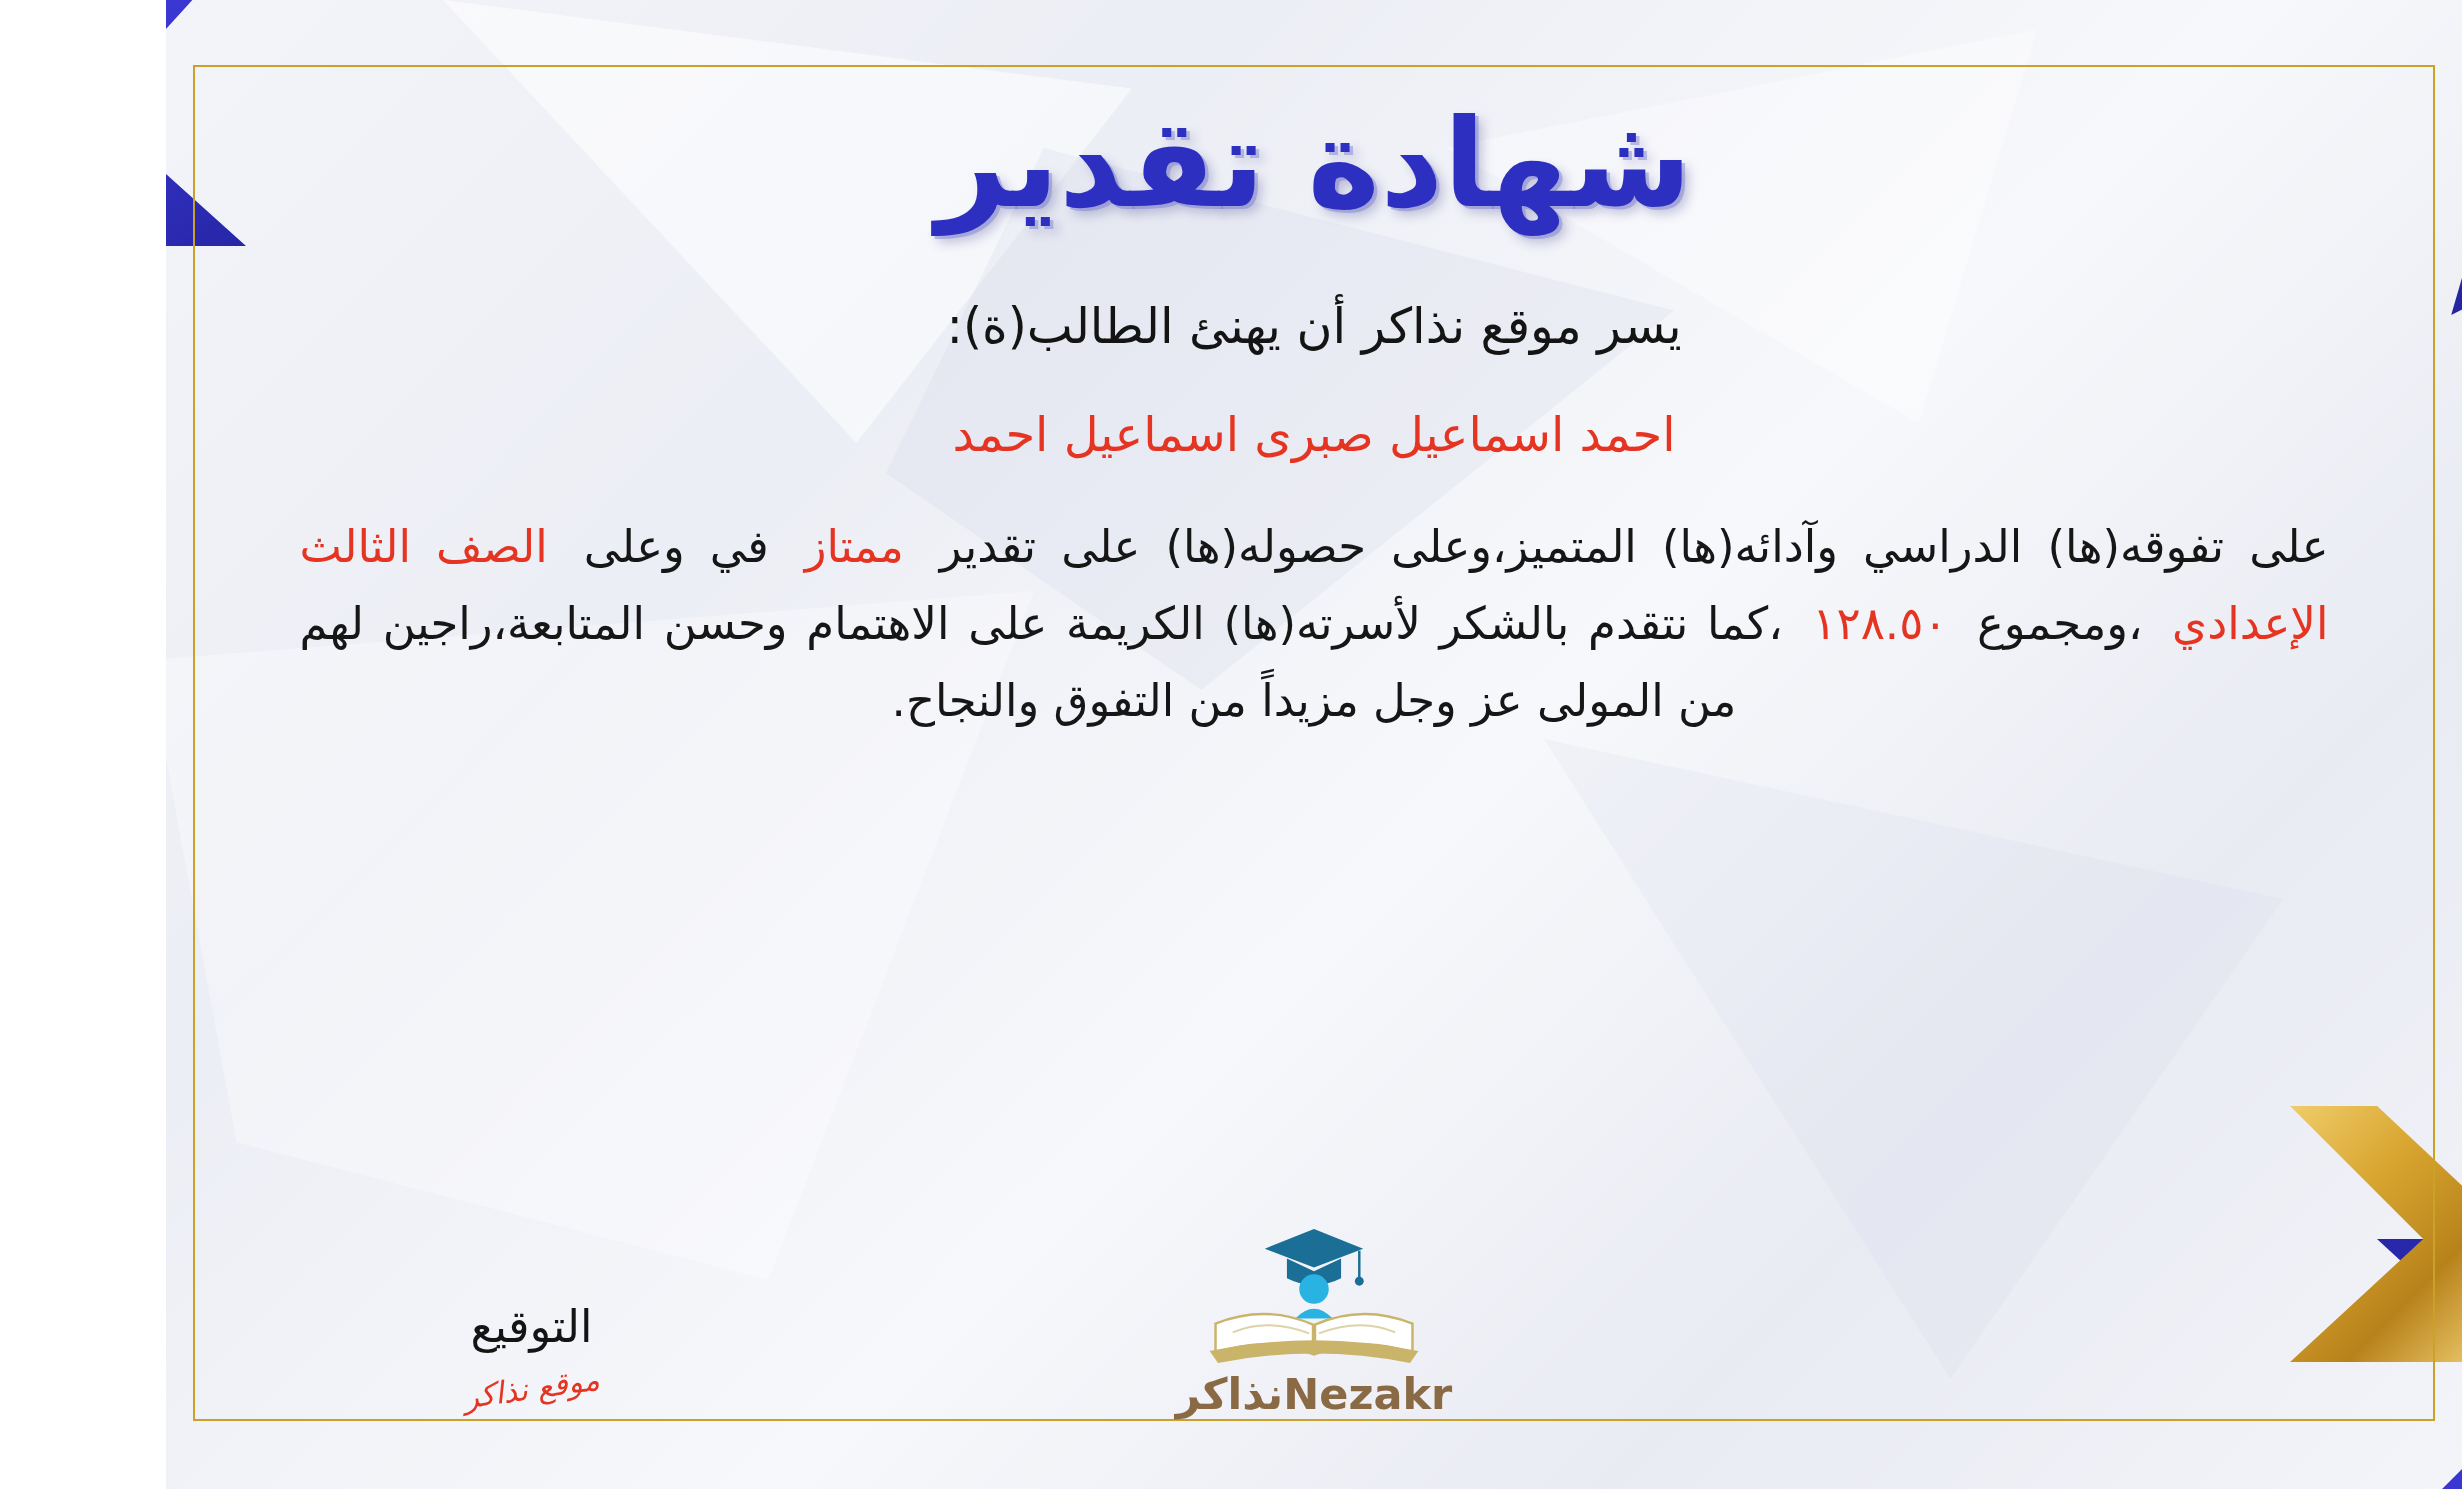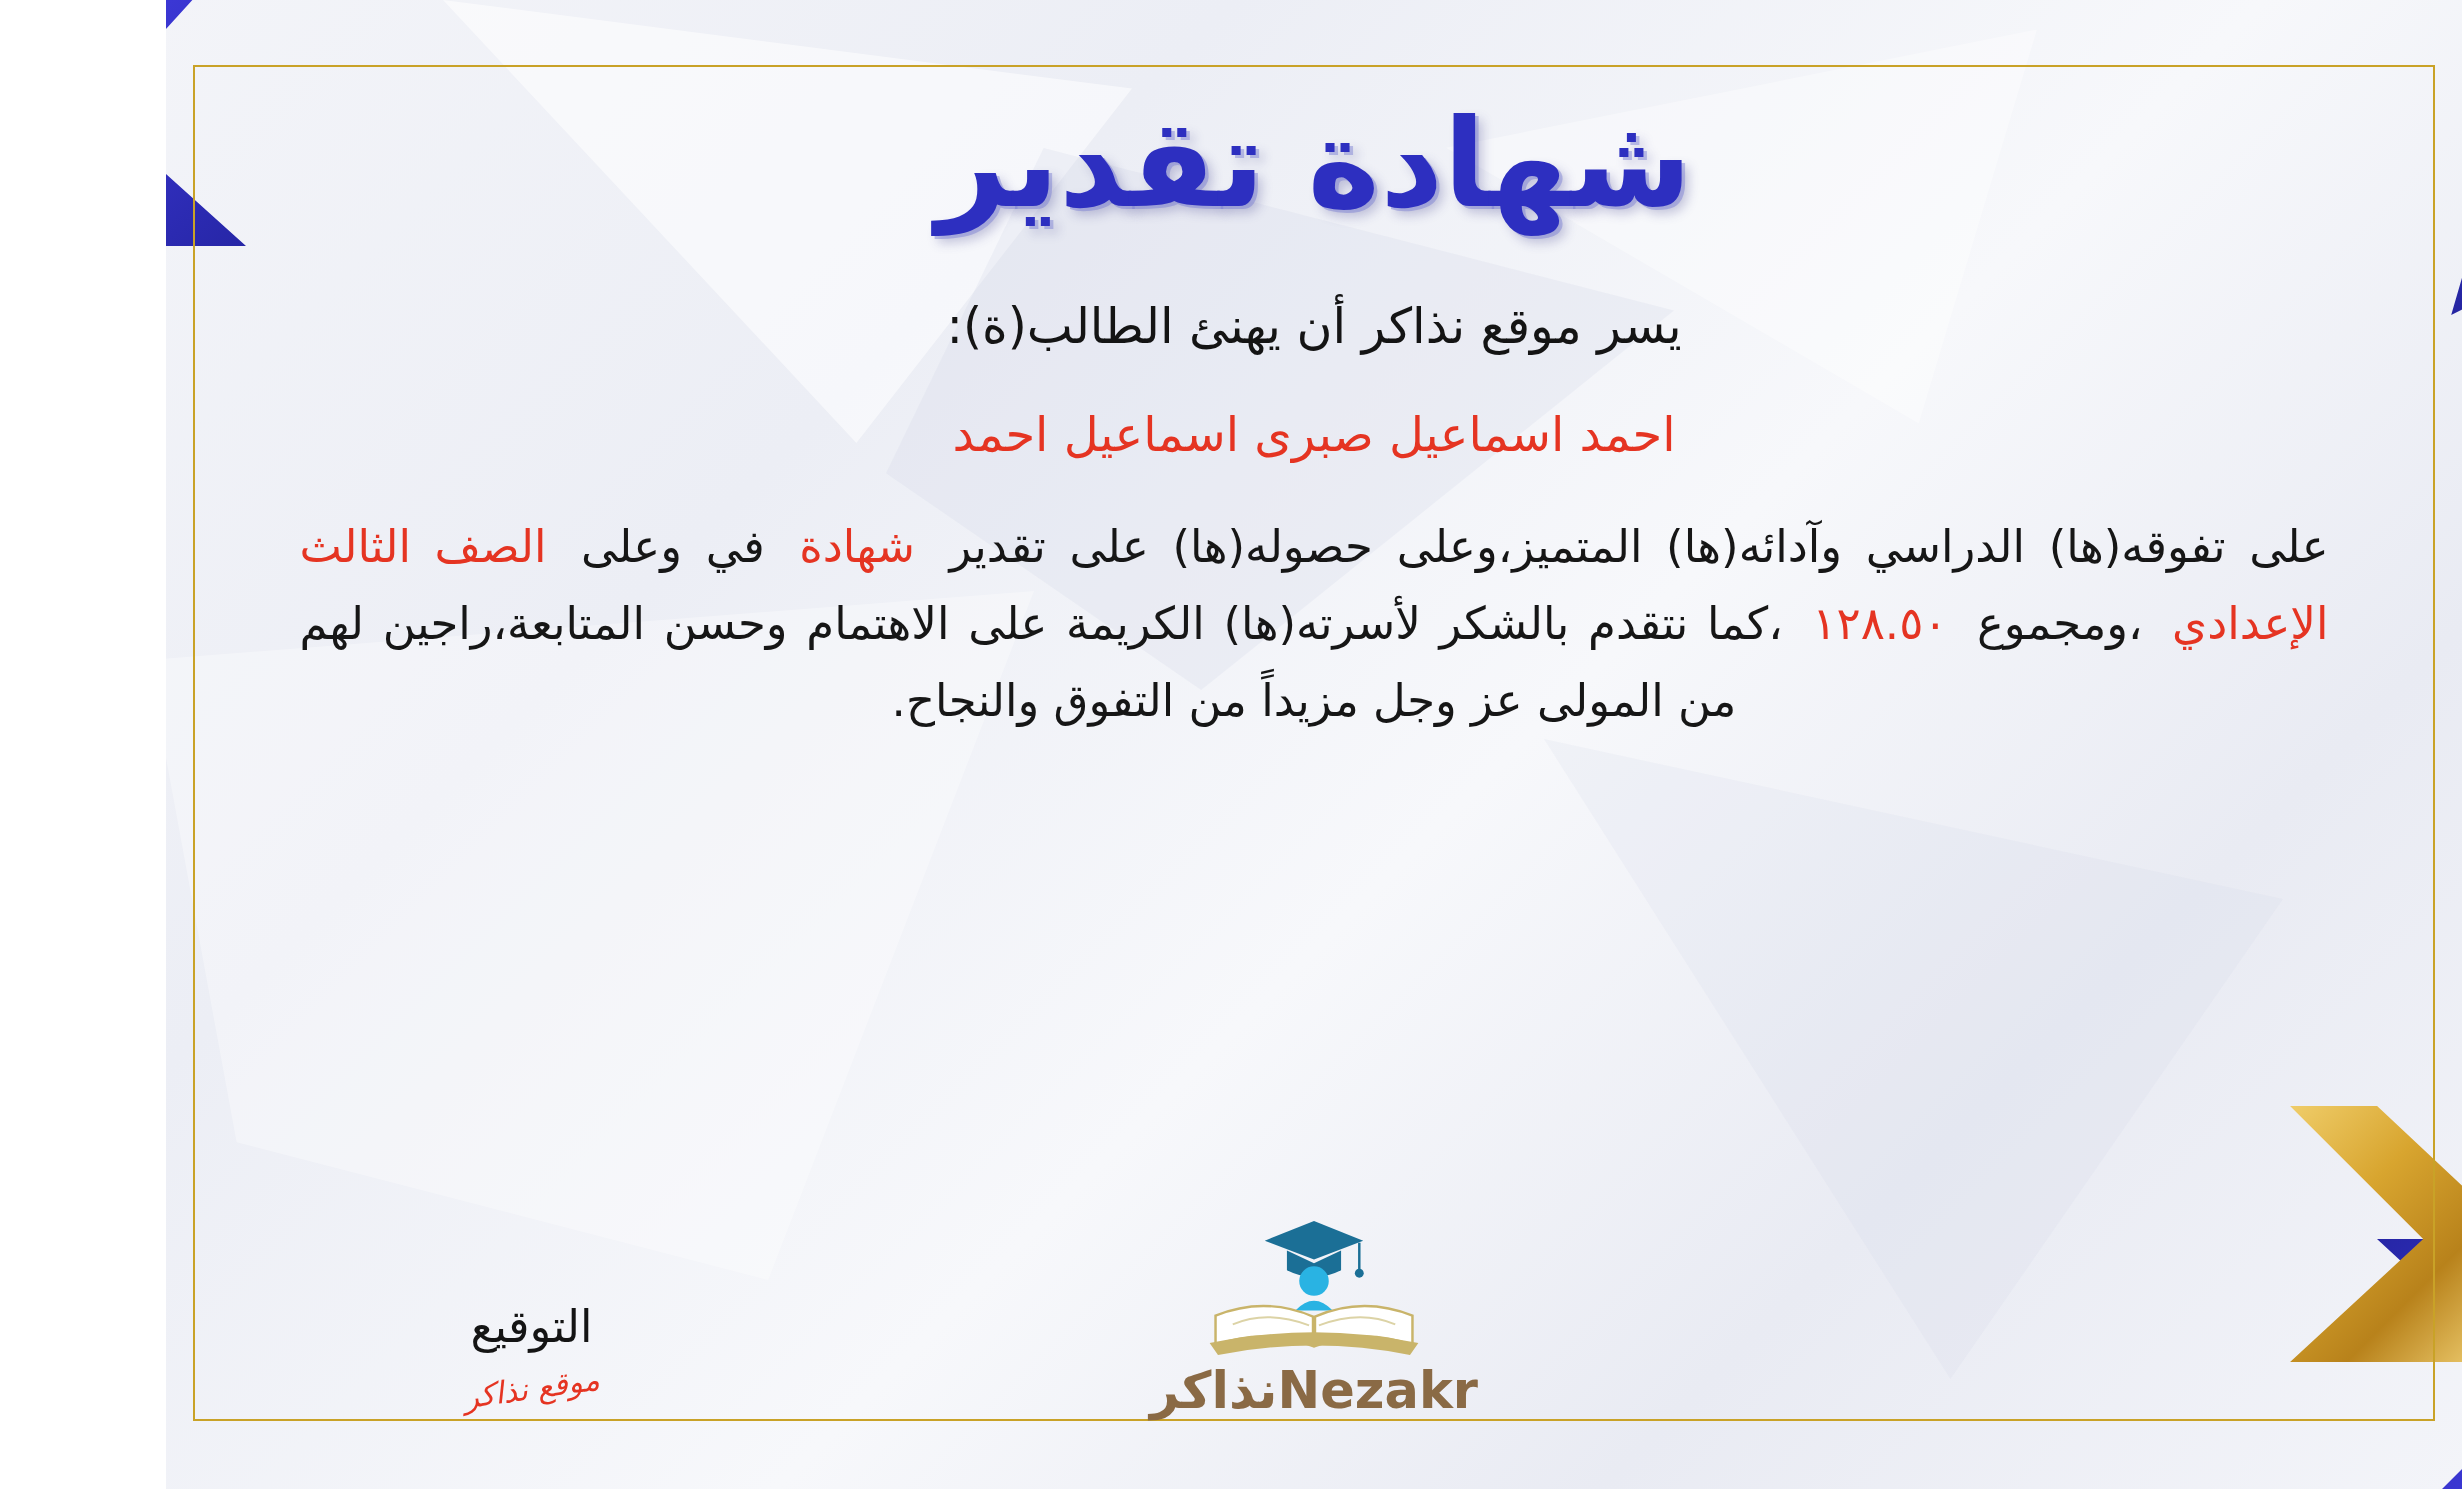--- a/index.html
+++ b/index.html
@@ -208,21 +208,21 @@
     width: 404px;
     text-align: center;
   }
   .logo-mark {
     position: relative;
     width: 256px;
     height: 148px;
     margin: 0 auto 4.9px auto;
   }
   .logo-text {
-    font-size: 51px;
+    font-size: 43px;
     font-weight: 700;
     color: #8a6a45;
     letter-spacing: 0px;
     line-height: 1;
   }
 </style>
 </head>
 <body>
 
 <div class="certificate">
@@ -262,21 +262,21 @@
     <div class="title">شهادة تقدير</div>
 
     <div class="body-text">
 
       <div class="line-intro">يسر موقع نذاكر أن يهنئ الطالب(ة):</div>
 
       <div class="student-name">احمد اسماعيل صبرى اسماعيل احمد</div>
 
       <div class="paragraph">
         <span>على تفوقه(ها) الدراسي وآدائه(ها) المتميز،وعلى حصوله(ها) على تقدير</span>
-        <span class="hl">شهادة</span>
+        <span class="hl">ممتاز</span>
         <span>في وعلى</span>
         <span class="hl">الصف الثالث الإعدادي</span>
         <span>،ومجموع</span>
         <span class="hl">١٢٨.٥٠</span>
         <span>،كما نتقدم بالشكر لأسرته(ها) الكريمة على الاهتمام وحسن المتابعة،راجين لهم من المولى عز وجل مزيداً من التفوق والنجاح.</span>
       </div>
     </div>
   </div>
 
   <div class="signature-block">

